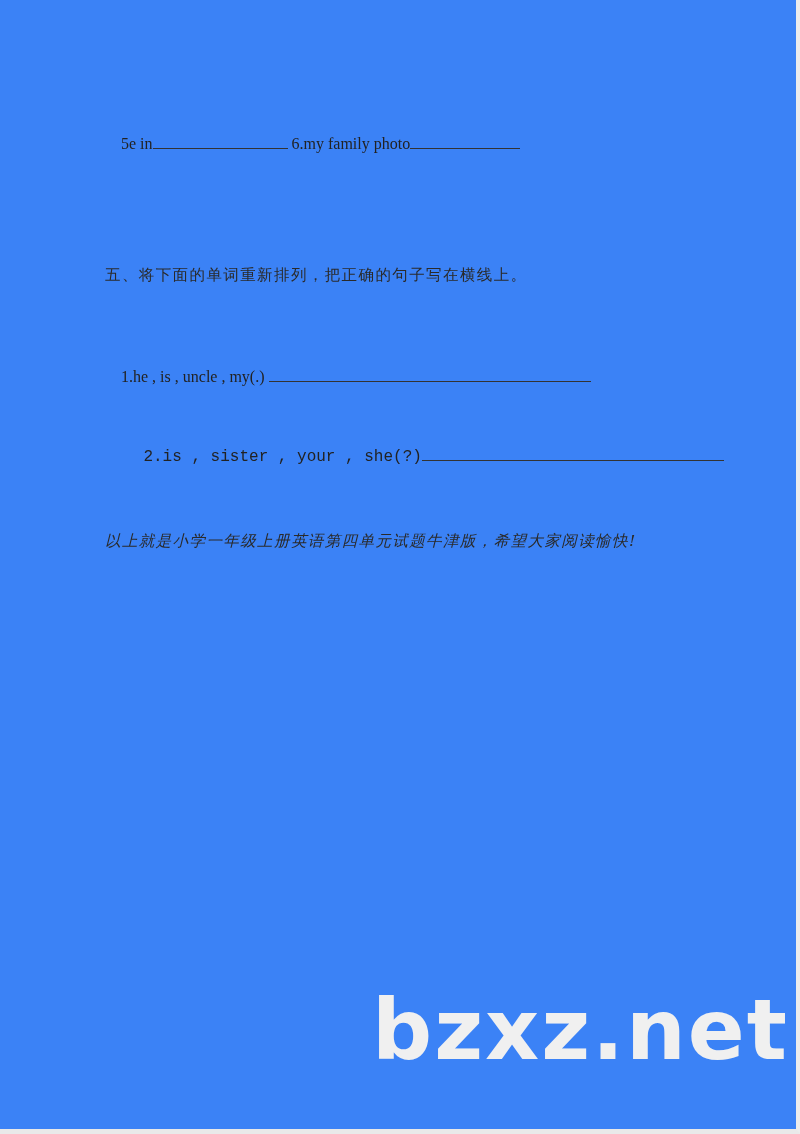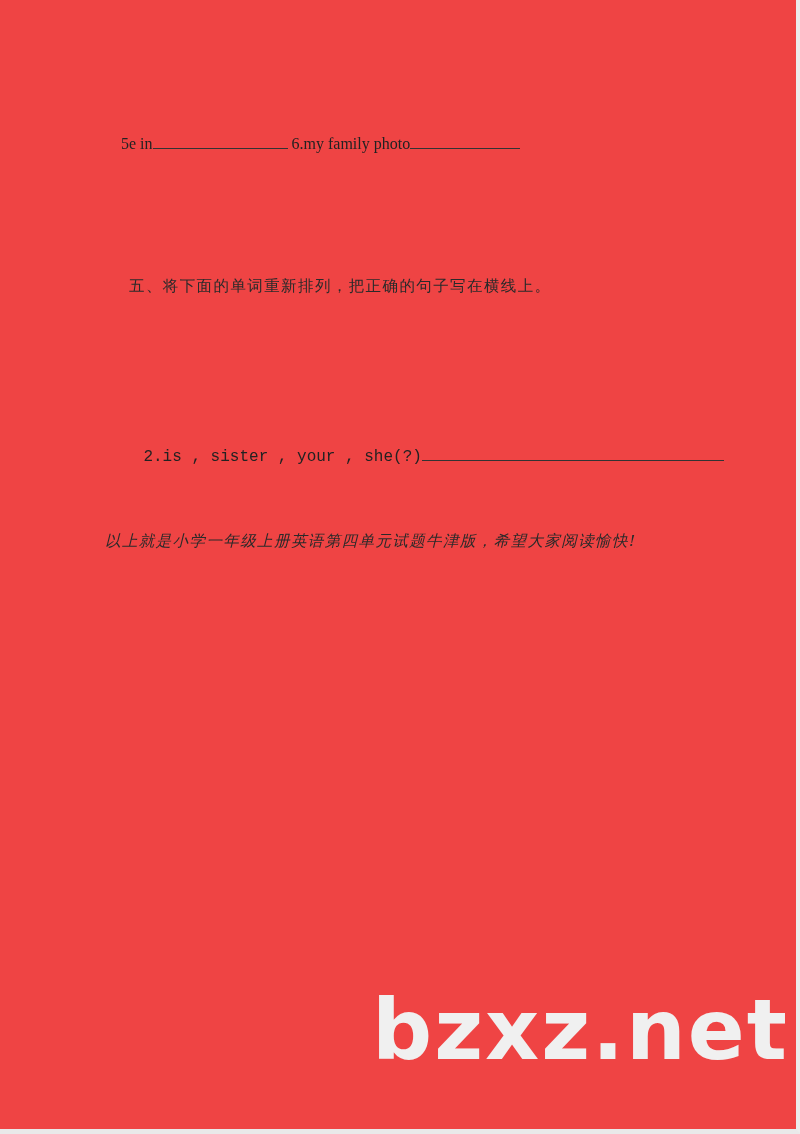--- a/index.html
+++ b/index.html
@@ -14,21 +14,21 @@
       overflow: hidden;
       font-family: "Liberation Serif", "DejaVu Serif", serif;
       color: #1a1a1a;
     }
     .page {
       position: absolute;
       left: 0;
       top: 0;
       width: 796px;
       height: 1129px;
-      background: #ef4444;
+      background: #3b82f6;
       border-right: 4px solid #ececec;
       border-bottom: 5px solid #e9e9e9;
     }
     .line {
       position: absolute;
       left: 105px;
       font-size: 16px;
       line-height: 20px;
       white-space: pre;
       color: #222;
@@ -60,22 +60,25 @@
 </head>
 <body>
 
 <div class="page">
 
   <div class="line" style="top:113px;">
     <span>5e in</span><span class="blank" style="width:135px;"></span><span> </span><span>6.my family photo</span><span class="blank" style="width:110px;"></span>
   </div>
 
 
-  <div class="line cn" style="top:276px;margin-left:24px;">五、将下面的单词重新排列，把正确的句子写在横线上。</div>
+  <div class="line cn" style="top:265px;">五、将下面的单词重新排列，把正确的句子写在横线上。</div>
 
+  <div class="line" style="top:346px;">
+    <span>1.he , is , uncle , my(.) </span><span class="blank" style="width:322px;"></span>
+  </div>
 
   <div class="line" style="top:425px;font-family:Liberation Mono, monospace;">
     <span>2.is , sister , your , she(?)</span><span class="blank" style="width:302px;"></span>
   </div>
 
   <div class="line cn" style="top:531px;font-style:italic;">以上就是小学一年级上册英语第四单元试题牛津版，希望大家阅读愉快!</div>
 
   <div class="watermark">bzxz.net</div>
 </div>
 

